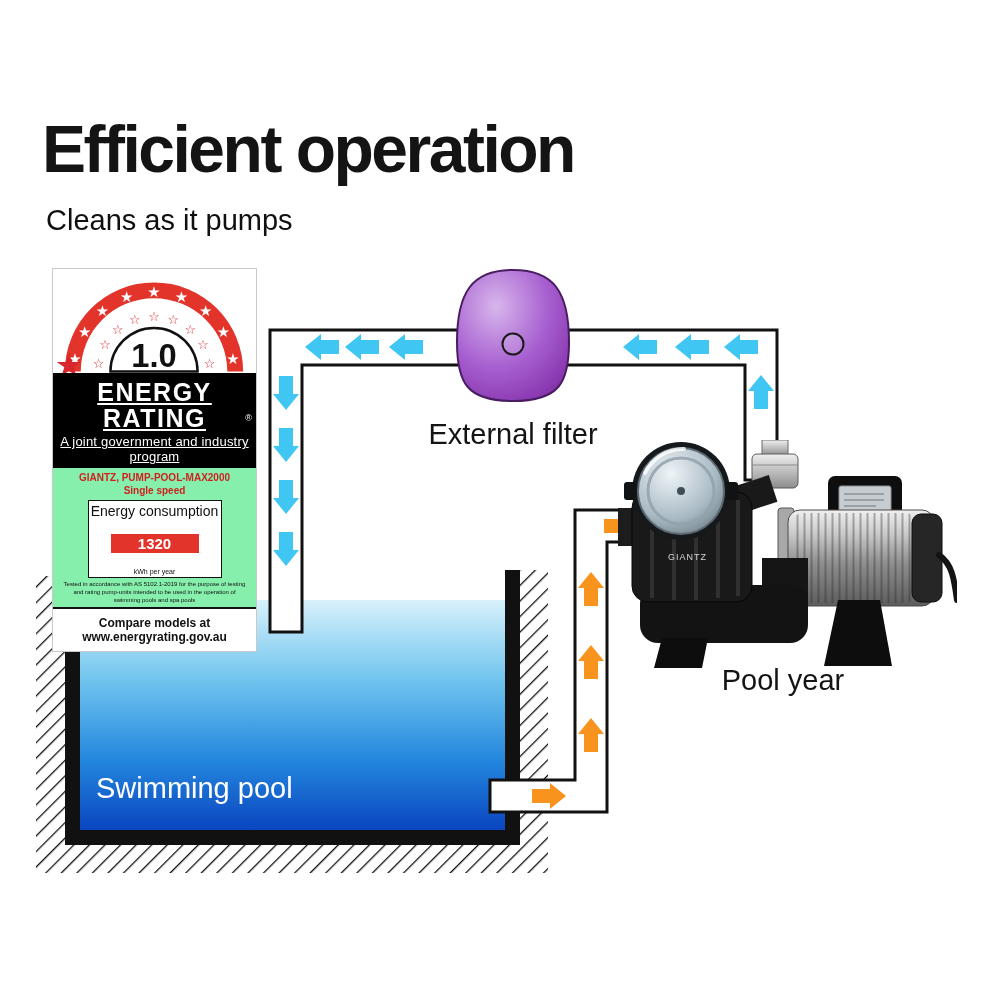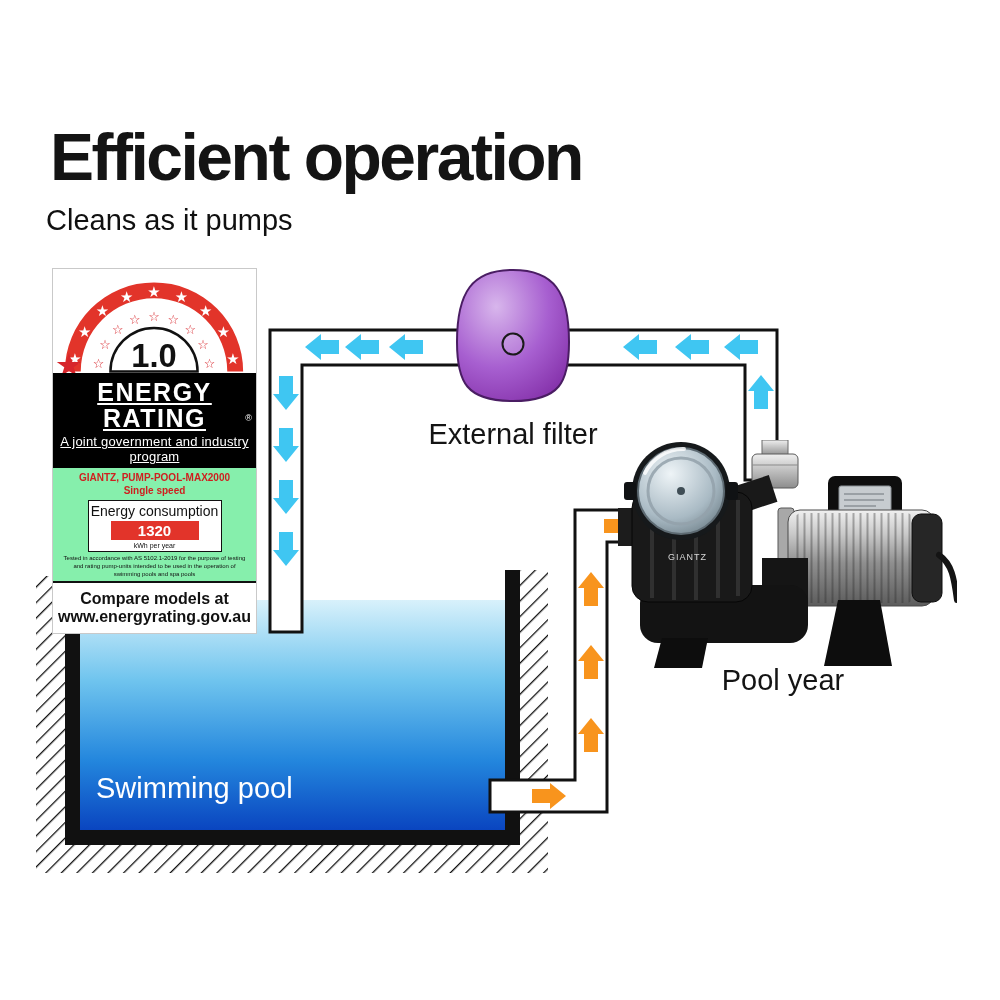--- a/index.html
+++ b/index.html
@@ -1,38 +1,38 @@
 <!DOCTYPE html>
 <html><head>
 <meta charset="utf-8">
 <style>
   html,body{margin:0;padding:0;background:#fff;}
   .stage{position:relative;width:1000px;height:1000px;background:#fff;overflow:hidden;
          font-family:"Liberation Sans",sans-serif;color:#141414;}
 
-  .title{position:absolute;left:42px;top:116px;margin:8px;font-size:66px;font-weight:800;
+  .title{position:absolute;left:42px;top:116px;margin:0;font-size:66px;font-weight:800;
          letter-spacing:-2.5px;color:#141414;line-height:1;text-align:center;}
   .subtitle{position:absolute;left:46px;top:204px;font-size:29px;color:#101010;}
 
   
   .energy-label{position:absolute;left:52px;top:268px;width:205px;background:#fff;
                 border:1px solid #c9c9c9;box-sizing:border-box;text-align:center;z-index:5;}
   .arch-wrap{height:104px;overflow:hidden;background:#fff;}
   .black-band{background:#000;color:#fff;padding:6px 0 4px;position:relative;text-decoration:underline;}
   .energy-word,.rating-word{font-size:25px;font-weight:700;letter-spacing:1.5px;line-height:1.04;}
   .reg{position:absolute;right:4px;top:40px;font-size:9px;font-weight:400;}
   .program{font-size:13px;margin-top:3px;letter-spacing:.2px;}
   .yellow-band{background:#86efac;padding:4px 6px 3px;}
   .model-line{color:#cf1f1f;font-weight:700;font-size:10px;line-height:1.25;}
   .consumption-box{background:#fff;border:1.5px solid #111;width:132px;margin:3px auto 2px;padding:2px 0;}
   .consumption-label{font-size:14px;color:#111;}
-  .consumption-value{background:#e2342a;color:#fff;font-weight:700;font-size:15px;width:88px;margin:2px auto;padding:1px 0;}
+  .consumption-value{background:#e2342a;color:#fff;font-weight:700;font-size:15px;width:88px;margin:15px auto;padding:1px 0;}
   .consumption-unit{font-size:7px;color:#111;}
   .tested{font-size:6px;color:#111;line-height:1.35;margin-top:2px;padding:0 4px;}
-  .compare-band{background:#fff;border-top:2px solid #111;font-size:16px;font-weight:700;padding:7px 2px;color:#111;}
+  .compare-band{background:#fff;border-top:2px solid #111;font-size:12px;font-weight:700;padding:7px 2px;color:#111;}
 
   
   .diagram-svg{position:absolute;left:0;top:0;z-index:1;}
   .pump-svg{position:absolute;left:612px;top:440px;z-index:3;}
   .flow-label{position:absolute;font-size:29px;color:#141414;z-index:4;}
   .filter-label{left:513px;top:418px;transform:translateX(-50%);}
   .pump-label{left:783px;top:664px;transform:translateX(-50%);}
   .pool-label{left:96px;top:772px;color:#fff;}
 </style>
 </head>

